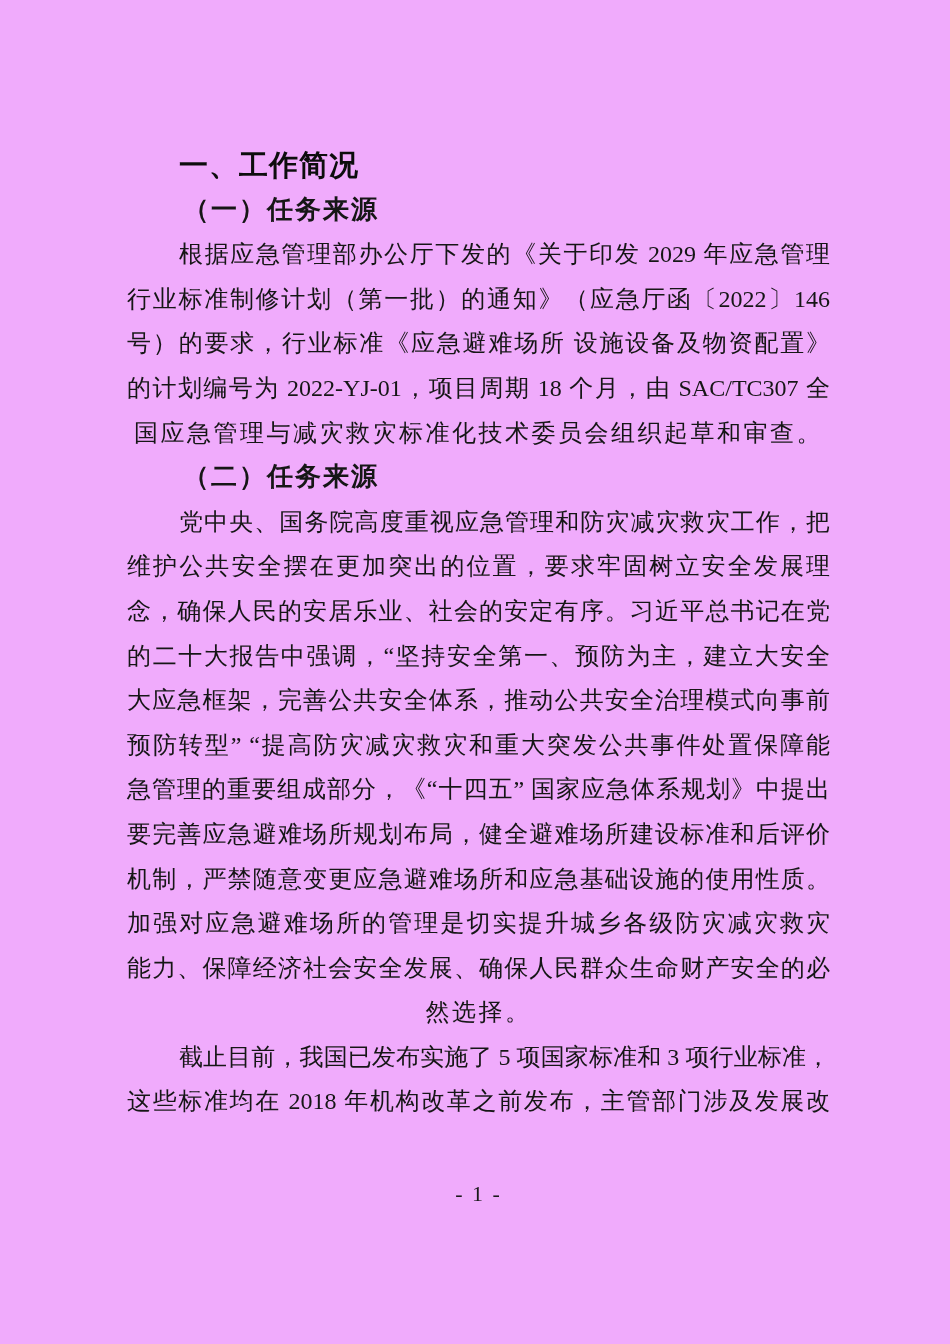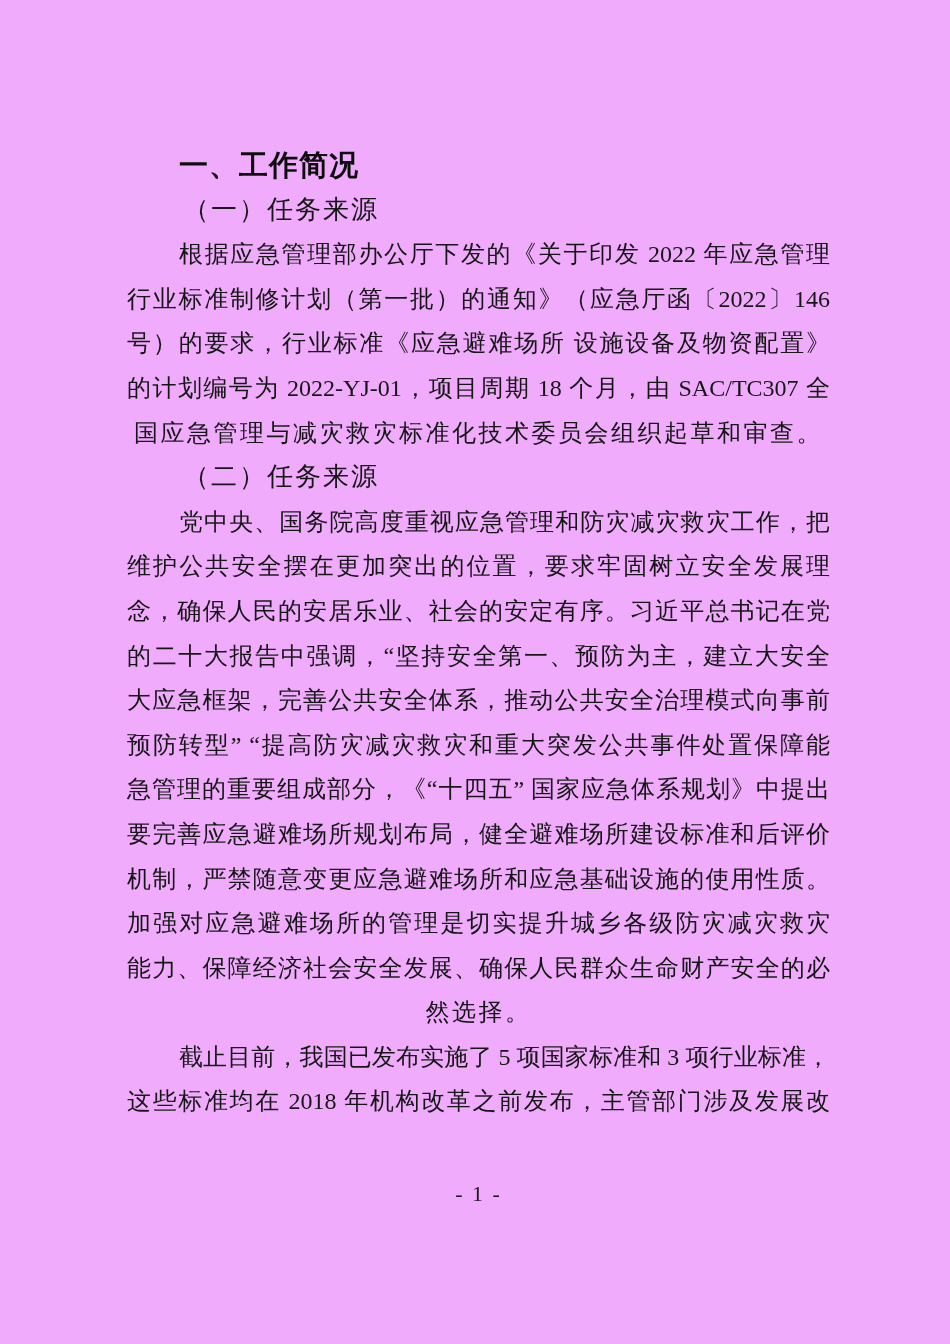--- a/index.html
+++ b/index.html
@@ -49,40 +49,41 @@
     font-size: 29px;
     text-indent: 52px;
     letter-spacing: 1px;
     color: #0d0d0d;
   }
   
   .h2 {
     font-size: 26px;
     text-indent: 56px;
     letter-spacing: 2px;
+    font-weight: bold;
   }
   .footer {
     position: absolute;
     left: 127px;
     top: 1181px;
     width: 703px;
     text-align: center;
     font-size: 22px;
     letter-spacing: 2px;
     color: #1a1a1a;
   }
 </style>
 </head>
 <body>
 
 <div class="page">
   <div class="text-block">
     <div class="line h1">一、工作简况</div>
     <div class="line h2">（一）任务来源</div>
-    <div class="line just first">根据应急管理部办公厅下发的《关于印发 2022 年应急管理</div>
+    <div class="line just first">根据应急管理部办公厅下发的《关于印发 2029 年应急管理</div>
     <div class="line just">行业标准制修计划（第一批）的通知》（应急厅函〔2022〕146</div>
     <div class="line just">号）的要求，行业标准《应急避难场所 设施设备及物资配置》</div>
     <div class="line just">的计划编号为 2022-YJ-01，项目周期 18 个月，由 SAC/TC307 全</div>
     <div class="line last">国应急管理与减灾救灾标准化技术委员会组织起草和审查。</div>
     <div class="line h2">（二）任务来源</div>
     <div class="line just first">党中央、国务院高度重视应急管理和防灾减灾救灾工作，把</div>
     <div class="line just">维护公共安全摆在更加突出的位置，要求牢固树立安全发展理</div>
     <div class="line just">念，确保人民的安居乐业、社会的安定有序。习近平总书记在党</div>
     <div class="line just">的二十大报告中强调，“坚持安全第一、预防为主，建立大安全</div>
     <div class="line just">大应急框架，完善公共安全体系，推动公共安全治理模式向事前</div>

